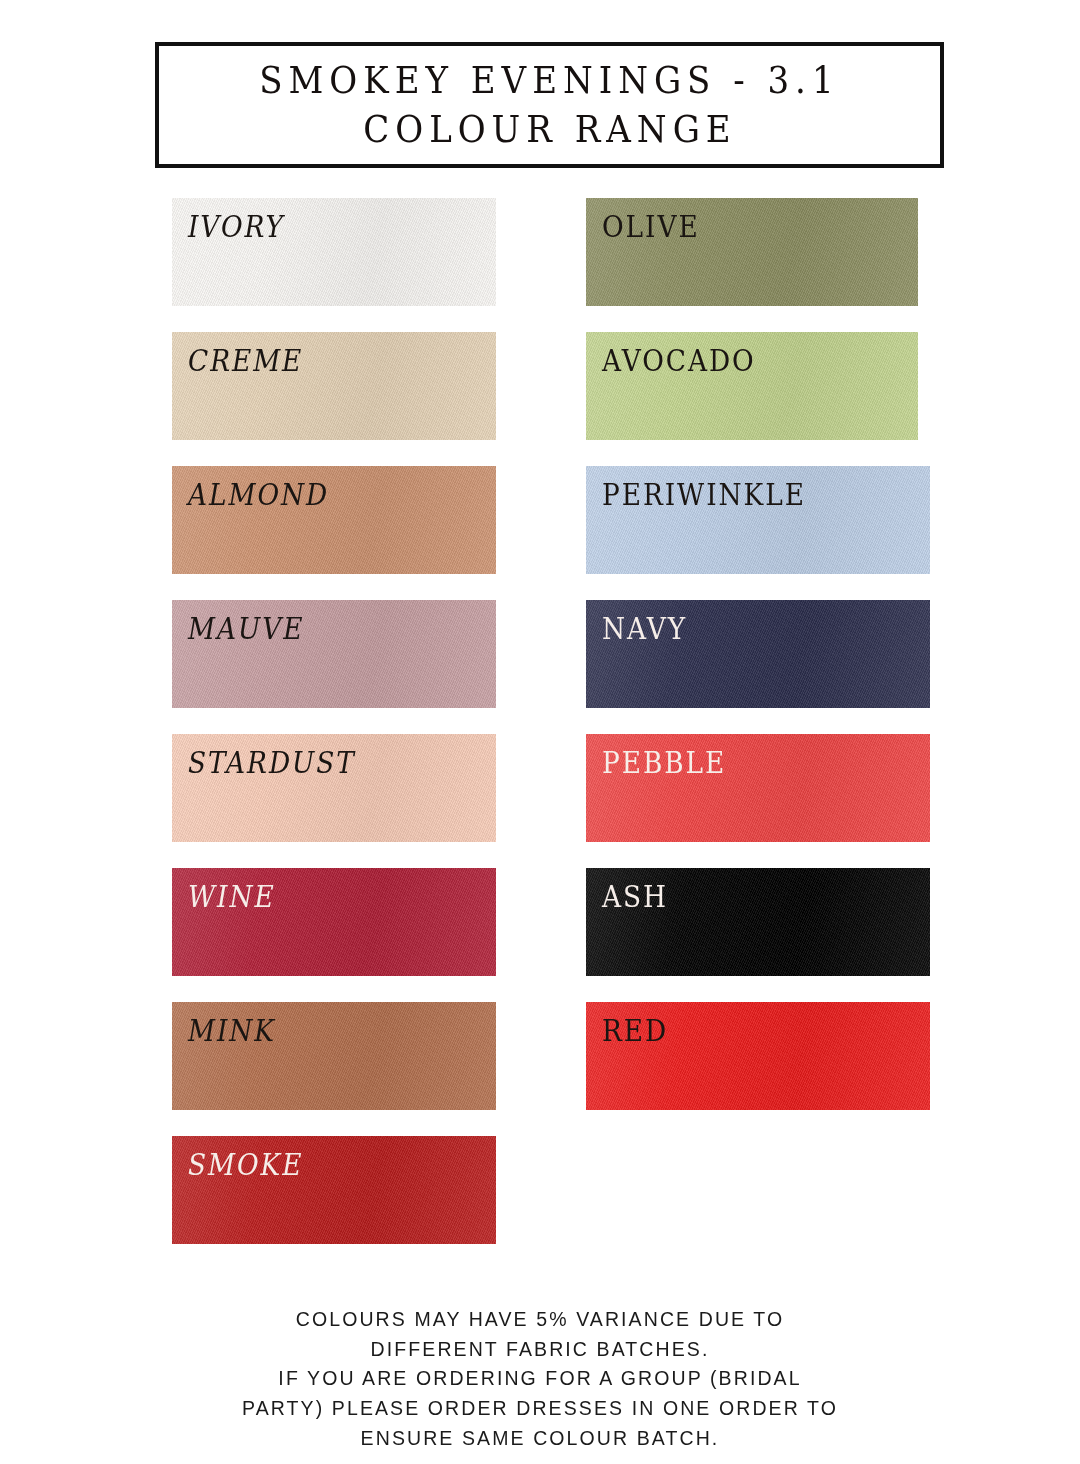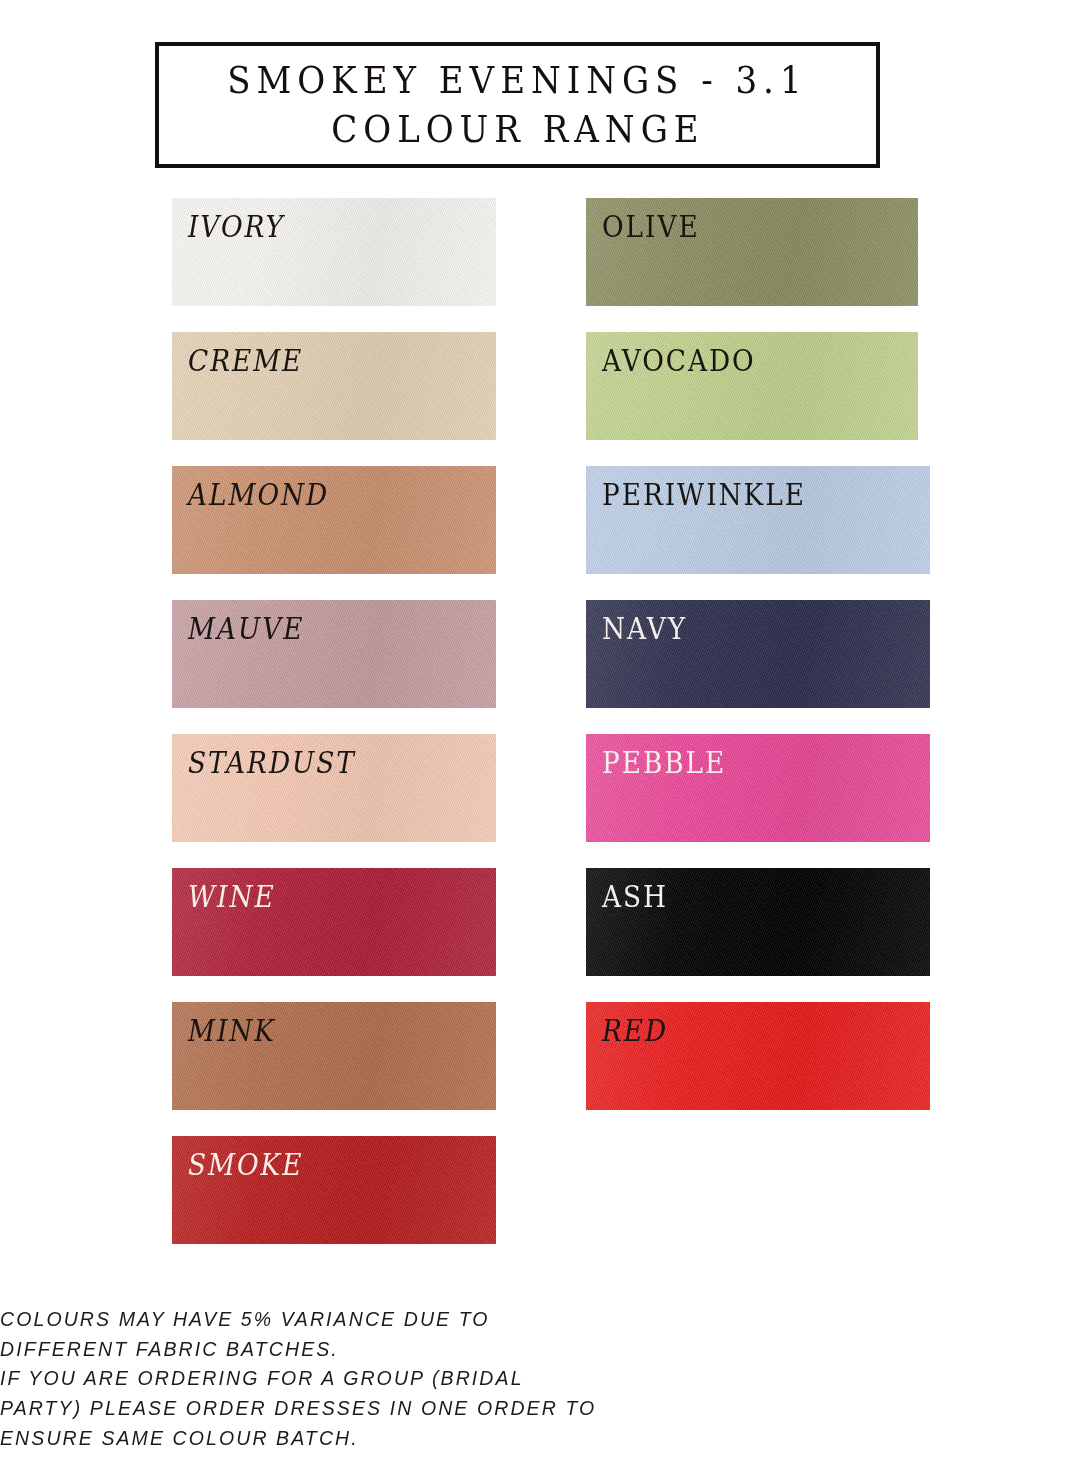--- a/index.html
+++ b/index.html
@@ -19,21 +19,21 @@
     width: 1080px;
     height: 1464px;
     background: #ffffff;
   }
 
   
   .title-frame {
     position: absolute;
     left: 155px;
     top: 42px;
-    width: 725px;
+    width: 789px;
     height: 126px;
     border: 4px solid #111111;
     background: #ffffff;
     box-sizing: border-box;
     display: flex;
     flex-direction: column;
     align-items: center;
     justify-content: center;
   }
   .title-line {
@@ -133,21 +133,21 @@
   .w-full { width: 324px; }
   .w-wide { width: 332px; }
   .w-xwide { width: 344px; }
 
   
   .footer-note {
     position: absolute;
     left: 0;
     top: 1305px;
     width: 1080px;
-    font-style: italic;
+    text-align: center;
   }
   .footer-line {
     font-family: "Liberation Sans", sans-serif;
     font-size: 19.5px;
     font-weight: 400;
     letter-spacing: 2.1px;
     color: #1b1b1b;
     line-height: 1.52;
     white-space: nowrap;
   }
@@ -220,31 +220,31 @@
           <div class="swatch w-xwide" style="background: rgb(189, 207, 231);">
             <div class="swatch-label" style="color: rgb(26, 21, 18);">PERIWINKLE</div>
           </div>
         </div>
         <div class="swatch-cell">
           <div class="swatch w-xwide" style="background: rgb(44, 46, 77);">
             <div class="swatch-label" style="color: rgb(246, 238, 233);">NAVY</div>
           </div>
         </div>
         <div class="swatch-cell">
-          <div class="swatch w-xwide" style="background: #ec4899;">
+          <div class="swatch w-xwide" style="background: #ef4444;">
             <div class="swatch-label" style="color: rgb(246, 238, 233);">PEBBLE</div>
           </div>
         </div>
         <div class="swatch-cell">
           <div class="swatch w-xwide" style="background: #000000;">
             <div class="swatch-label" style="color: rgb(246, 238, 233);">ASH</div>
           </div>
         </div>
         <div class="swatch-cell">
-          <div class="swatch w-xwide" style="background: rgb(236, 27, 27); font-style: italic;">
+          <div class="swatch w-xwide" style="background: rgb(236, 27, 27);">
             <div class="swatch-label" style="color: rgb(26, 21, 18);">RED</div>
           </div>
         </div>
       </div>
   </div>
 
   <div class="footer-note" id="footer-note">
       <div class="footer-line">COLOURS MAY HAVE 5% VARIANCE DUE TO</div>
       <div class="footer-line">DIFFERENT FABRIC BATCHES.</div>
       <div class="footer-line">IF YOU ARE ORDERING FOR A GROUP (BRIDAL</div>

